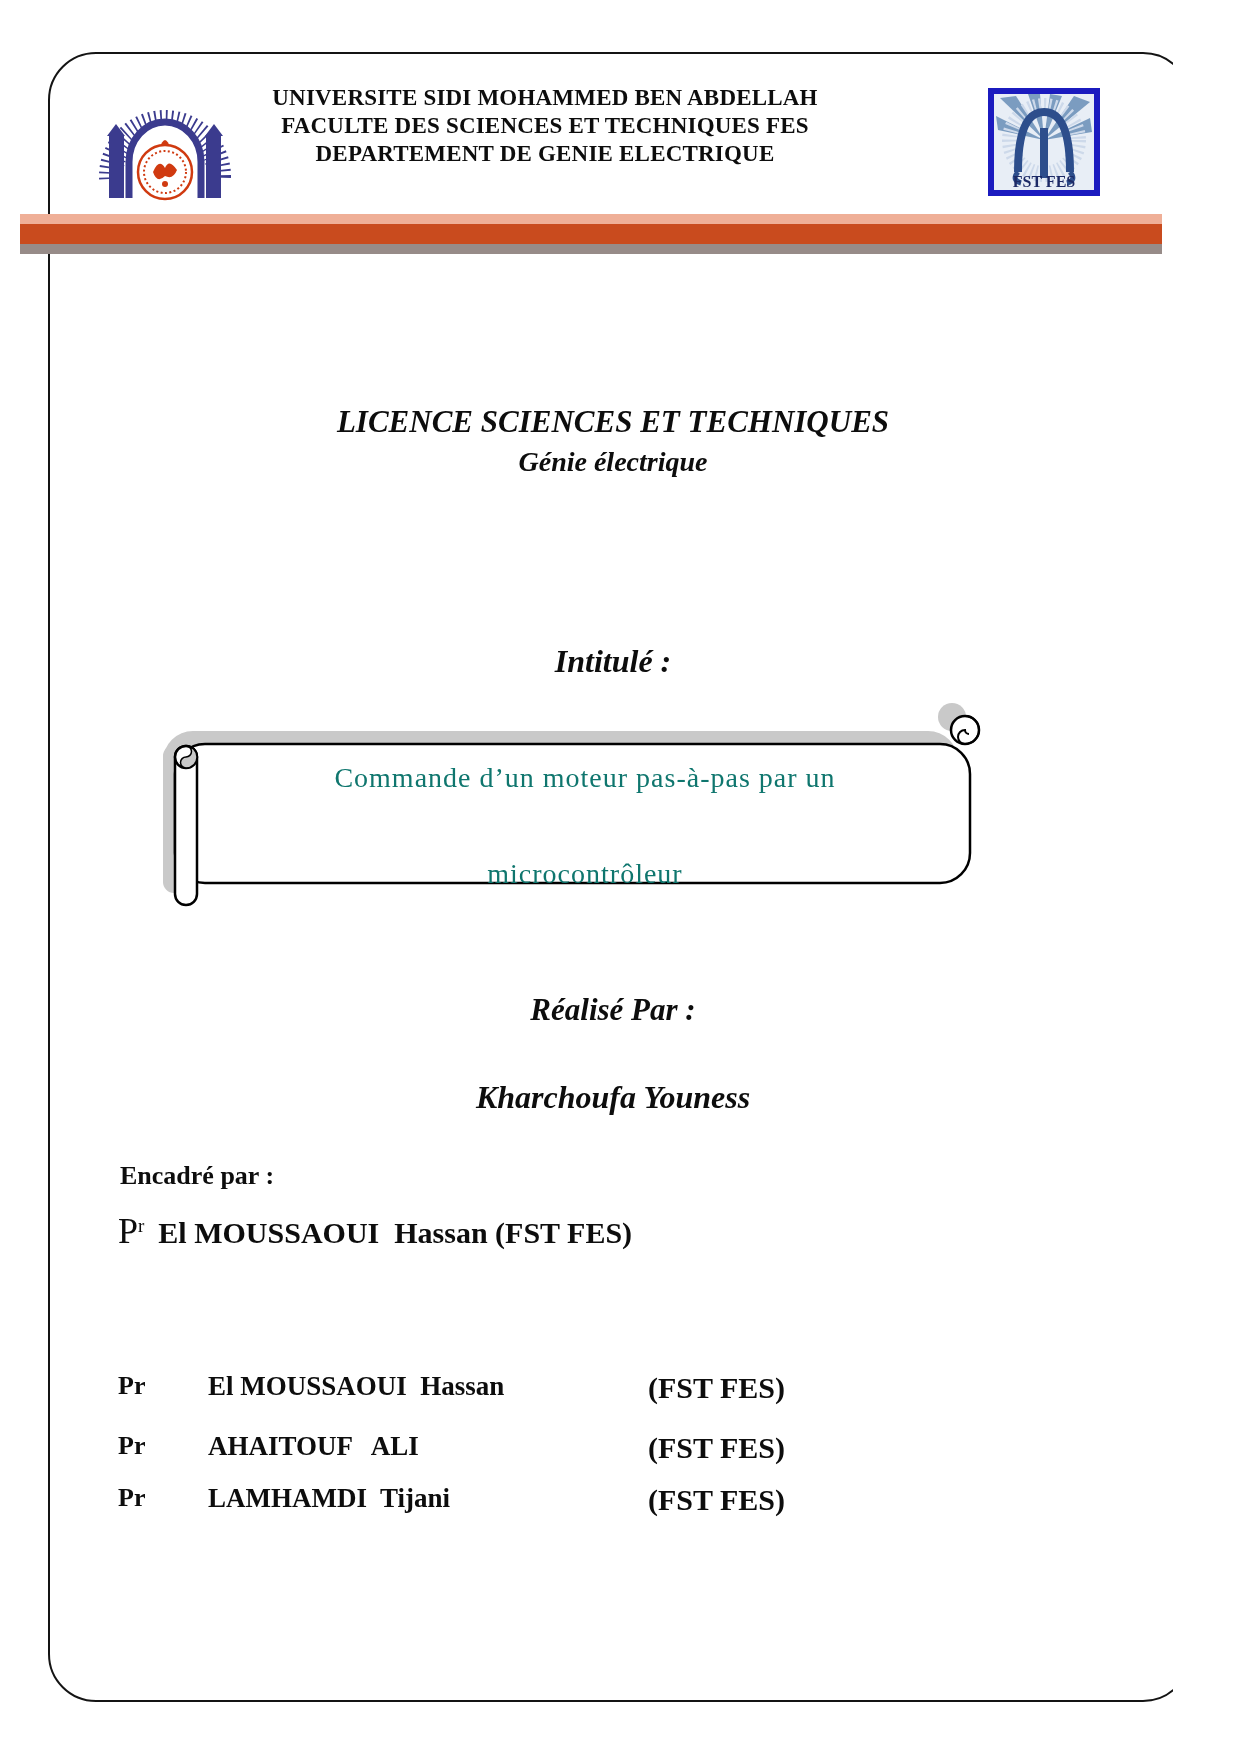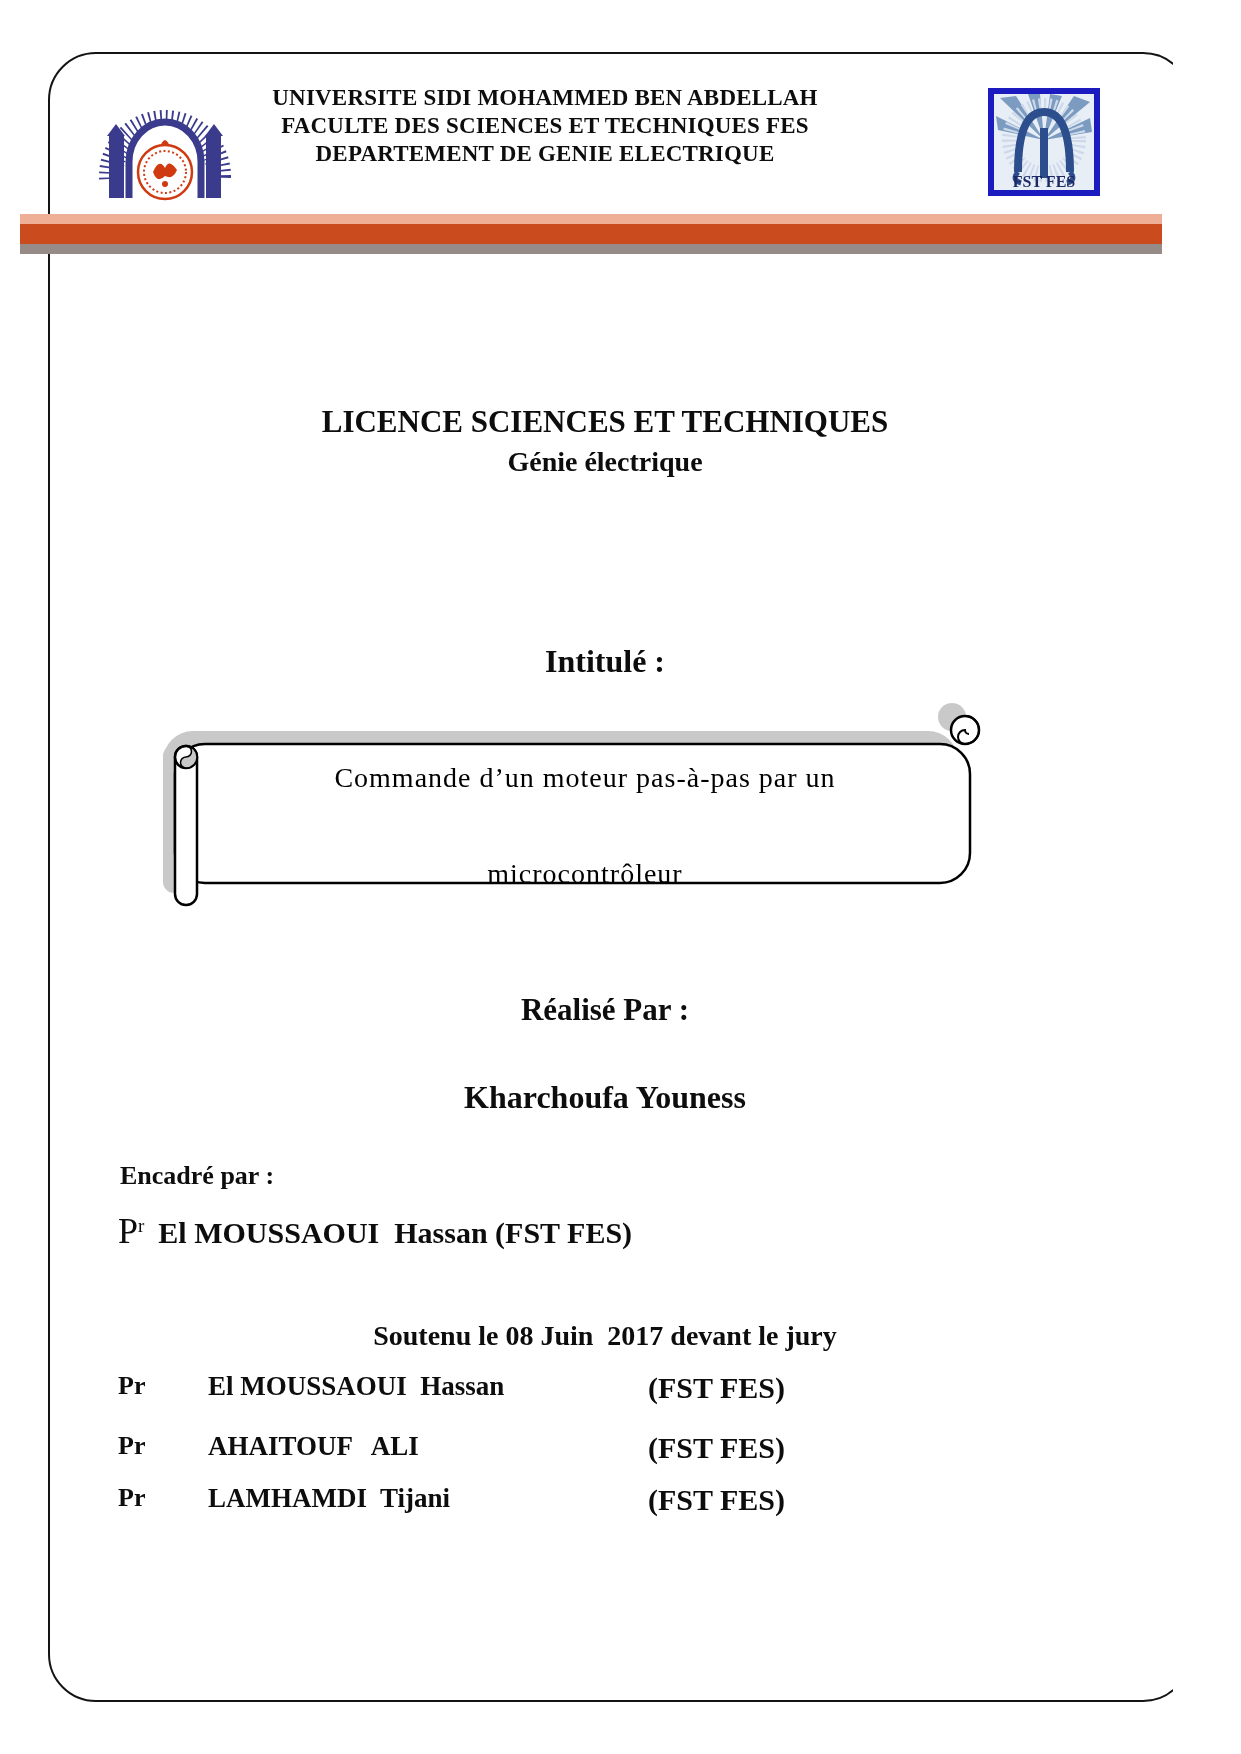--- a/index.html
+++ b/index.html
@@ -8,40 +8,40 @@
     font-family:"Liberation Serif","DejaVu Serif",serif; color:#0d0d0d; overflow:hidden;
   }
   .frame{
     position:absolute; left:48px; top:52px; width:1139px; height:1646px;
     border:2.5px solid #141414; border-radius:48px;
   }
   .abs{position:absolute;}
   .ctr{text-align:center;}
   .b{font-weight:bold;}
   .pre{white-space:pre;text-align:center;}
-  .center-block{left:90px; width:1030px; }
+  .center-block{left:98px; width:1030px; font-style:italic;}
 
   .logo-left{left:95px; top:76px; width:140px; height:127px;}
   .header-block{left:240px; top:84px; width:610px; text-align:center;
     font-size:23px; font-weight:bold; line-height:28px; letter-spacing:.2px;}
   .logo-right{left:988px; top:88px; width:112px; height:108px;}
 
   .bar{left:20px; top:214px; width:1142px;}
   .stripe1{height:10px; background:var(--stripe-top,#EFAF97);}
   .stripe2{height:20px; background:var(--stripe-mid,#C94B1E);}
   .stripe3{height:10px; background:var(--stripe-bottom,#978B88);}
 
   .degree{top:404px; font-size:31px;}
   .specialty{top:446px; font-size:28px;}
   .rapport{top:533px; font-size:25px; letter-spacing:.5px;}
   .intitule{top:643px; font-size:32px;}
 
   .banner-svg{left:148px; top:698px; width:835px; height:220px;}
   .banner-line{left:200px; width:770px; text-align:center; font-size:28px;
-    color:#000000; letter-spacing:1px;}
+    color:#0f766e; letter-spacing:1px;}
   .banner-line1{top:762px;}
   .banner-line2{top:814px;margin-top:44px;}
 
   .realise{top:992px; font-size:31px;}
   .author{top:1079px; font-size:32px;}
 
   .encadre-label{left:120px; top:1161px; font-size:26px;}
   .encadrant{left:118px; top:1210px; font-size:30px;}
   .encadrant .p-prefix{font-weight:normal; font-size:36px;}
   .encadrant sup{font-weight:normal; font-size:19px;}
@@ -136,21 +136,20 @@
   <div class="abs banner-line banner-line2">microcontrôleur</div>
 
   <div class="abs center-block ctr b realise">Réalisé Par :</div>
   <div class="abs center-block ctr b author">Kharchoufa Youness</div>
 
   <div class="abs b encadre-label">Encadré par :</div>
   <div class="abs encadrant">
     <span class="p-prefix">P</span><sup>r</sup><span class="sup-name pre">El MOUSSAOUI  Hassan (FST FES)</span>
   </div>
 
-  <div class="abs center-block ctr b soutenu pre">Soutenu le 08 Juin  2017 devant le jury</div>
 
   <div class="abs jury-row jr1">
     <span class="jury-title">Pr</span>
     <span class="jury-name">El MOUSSAOUI  Hassan</span>
     <span class="jury-affil">(FST FES)</span>
   </div>
   <div class="abs jury-row jr2">
     <span class="jury-title">Pr</span>
     <span class="jury-name">AHAITOUF   ALI</span>
     <span class="jury-affil">(FST FES)</span>

